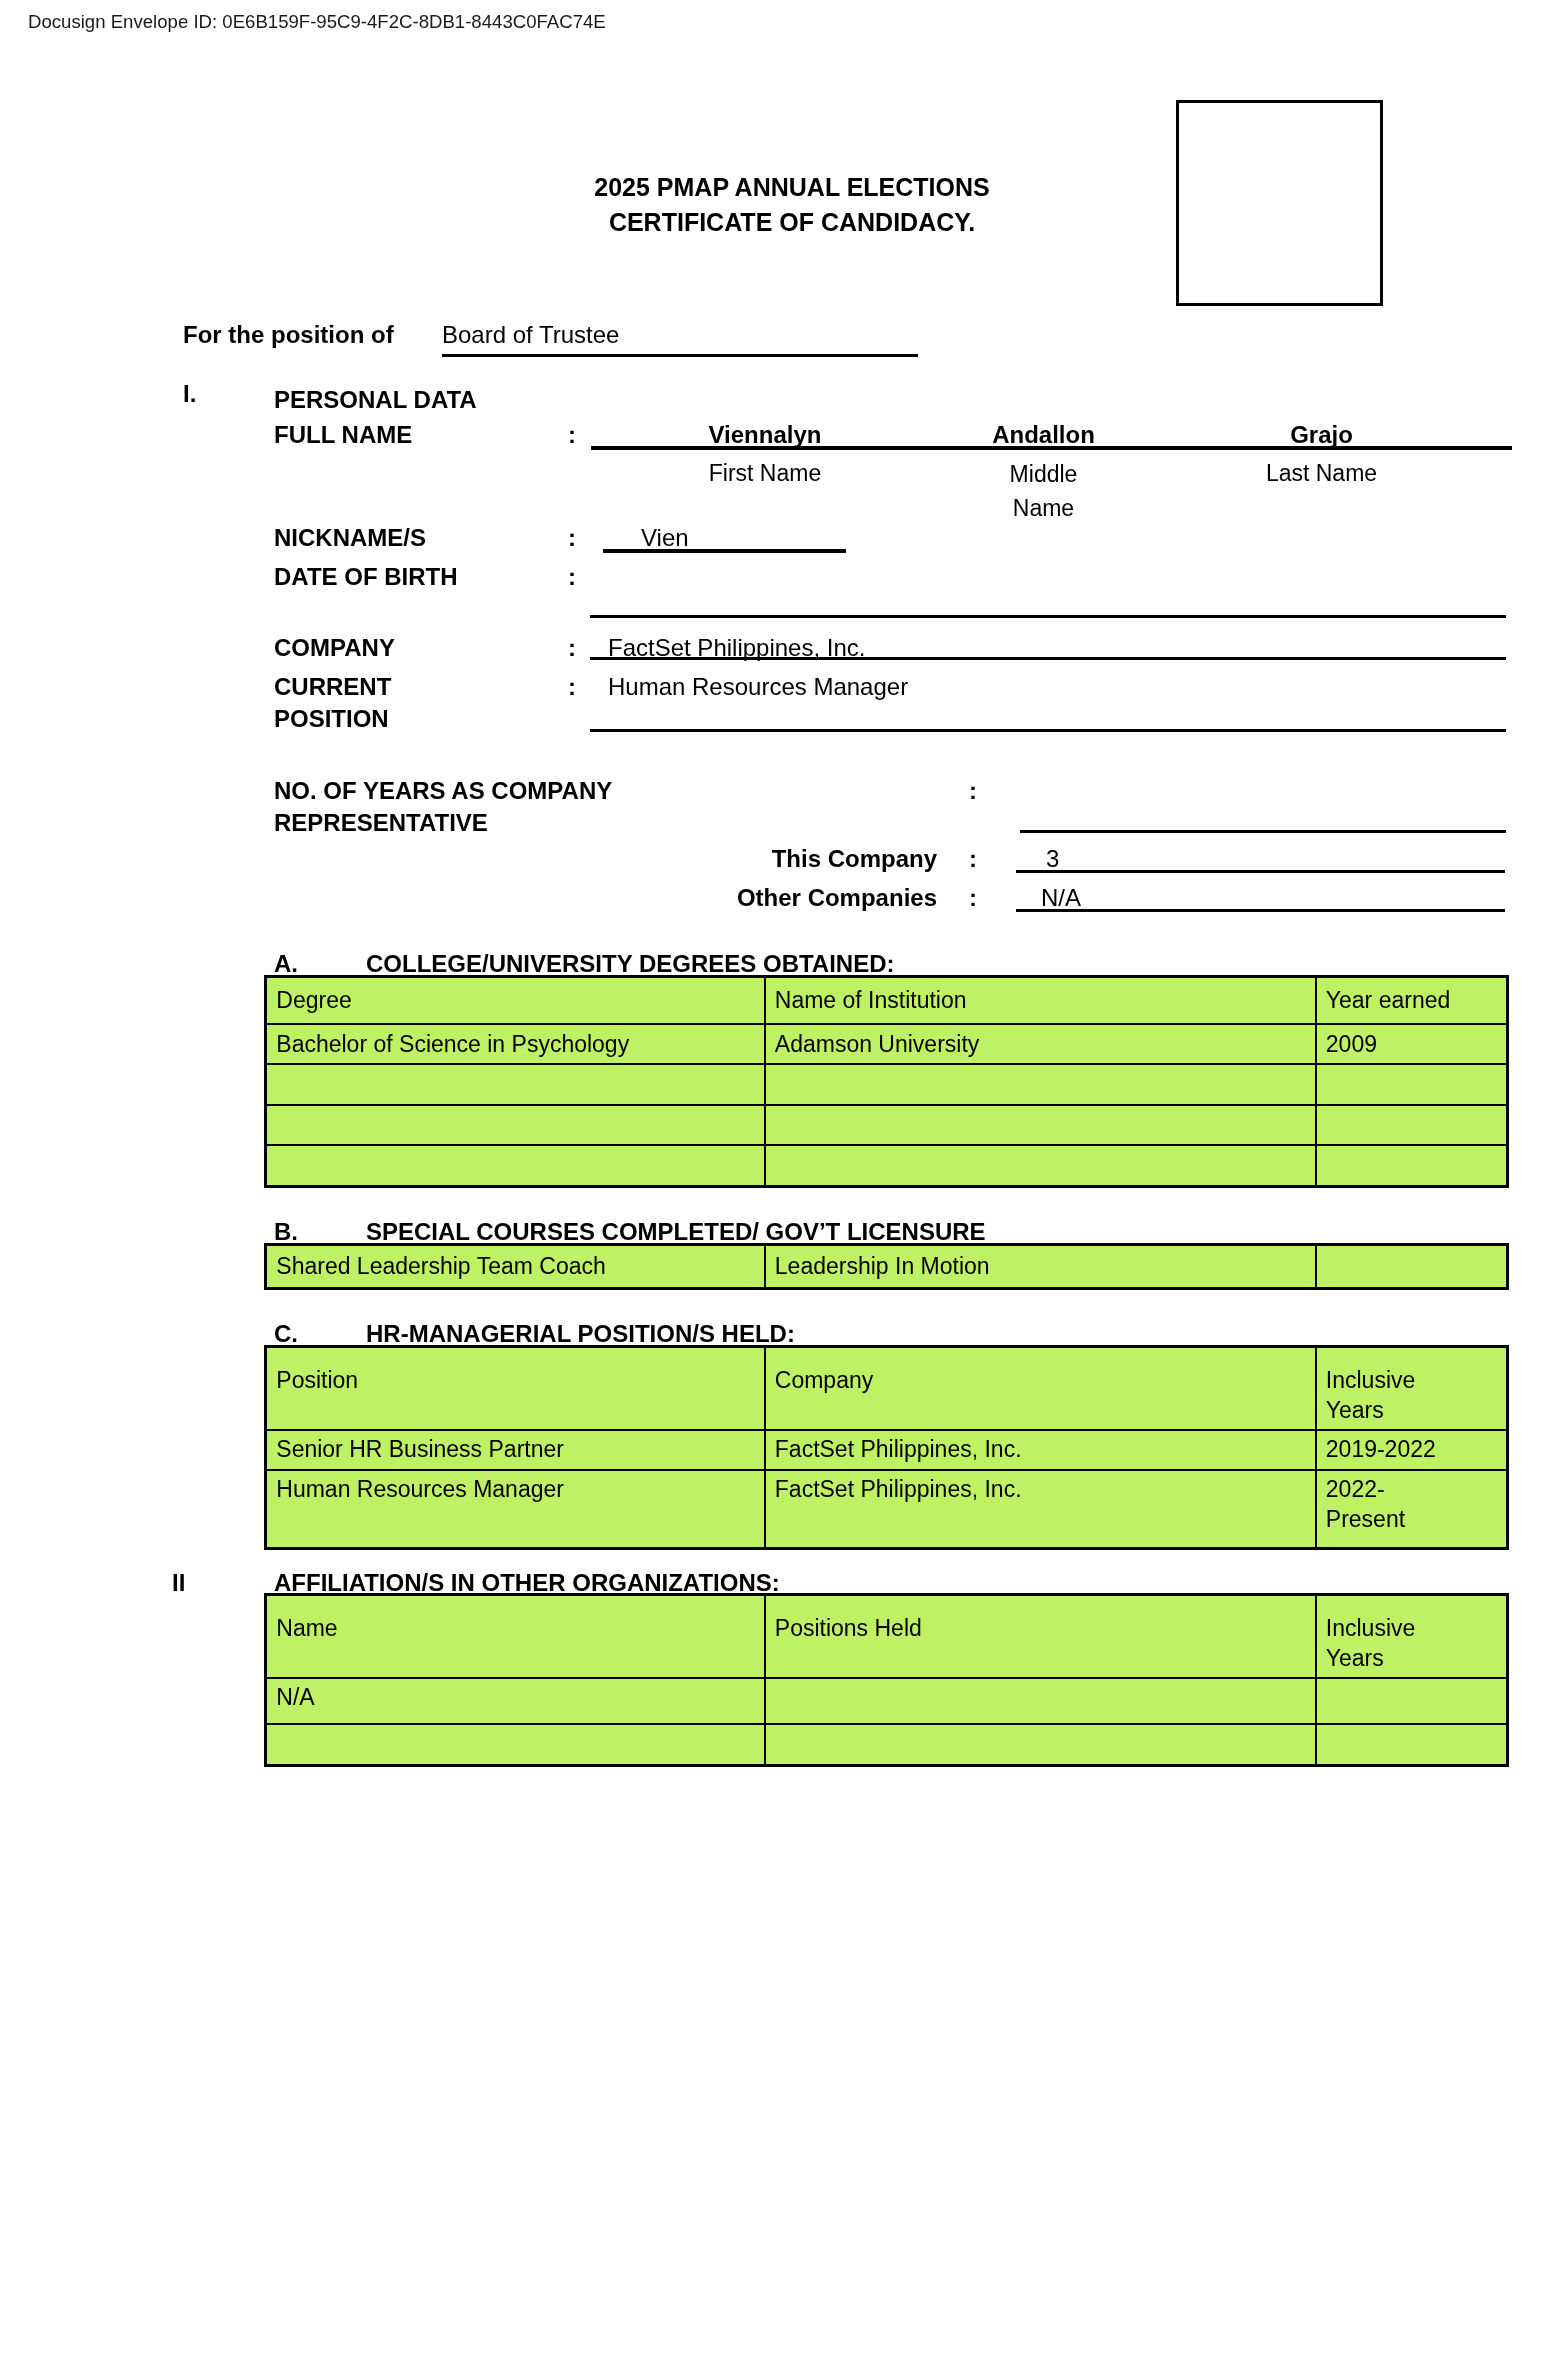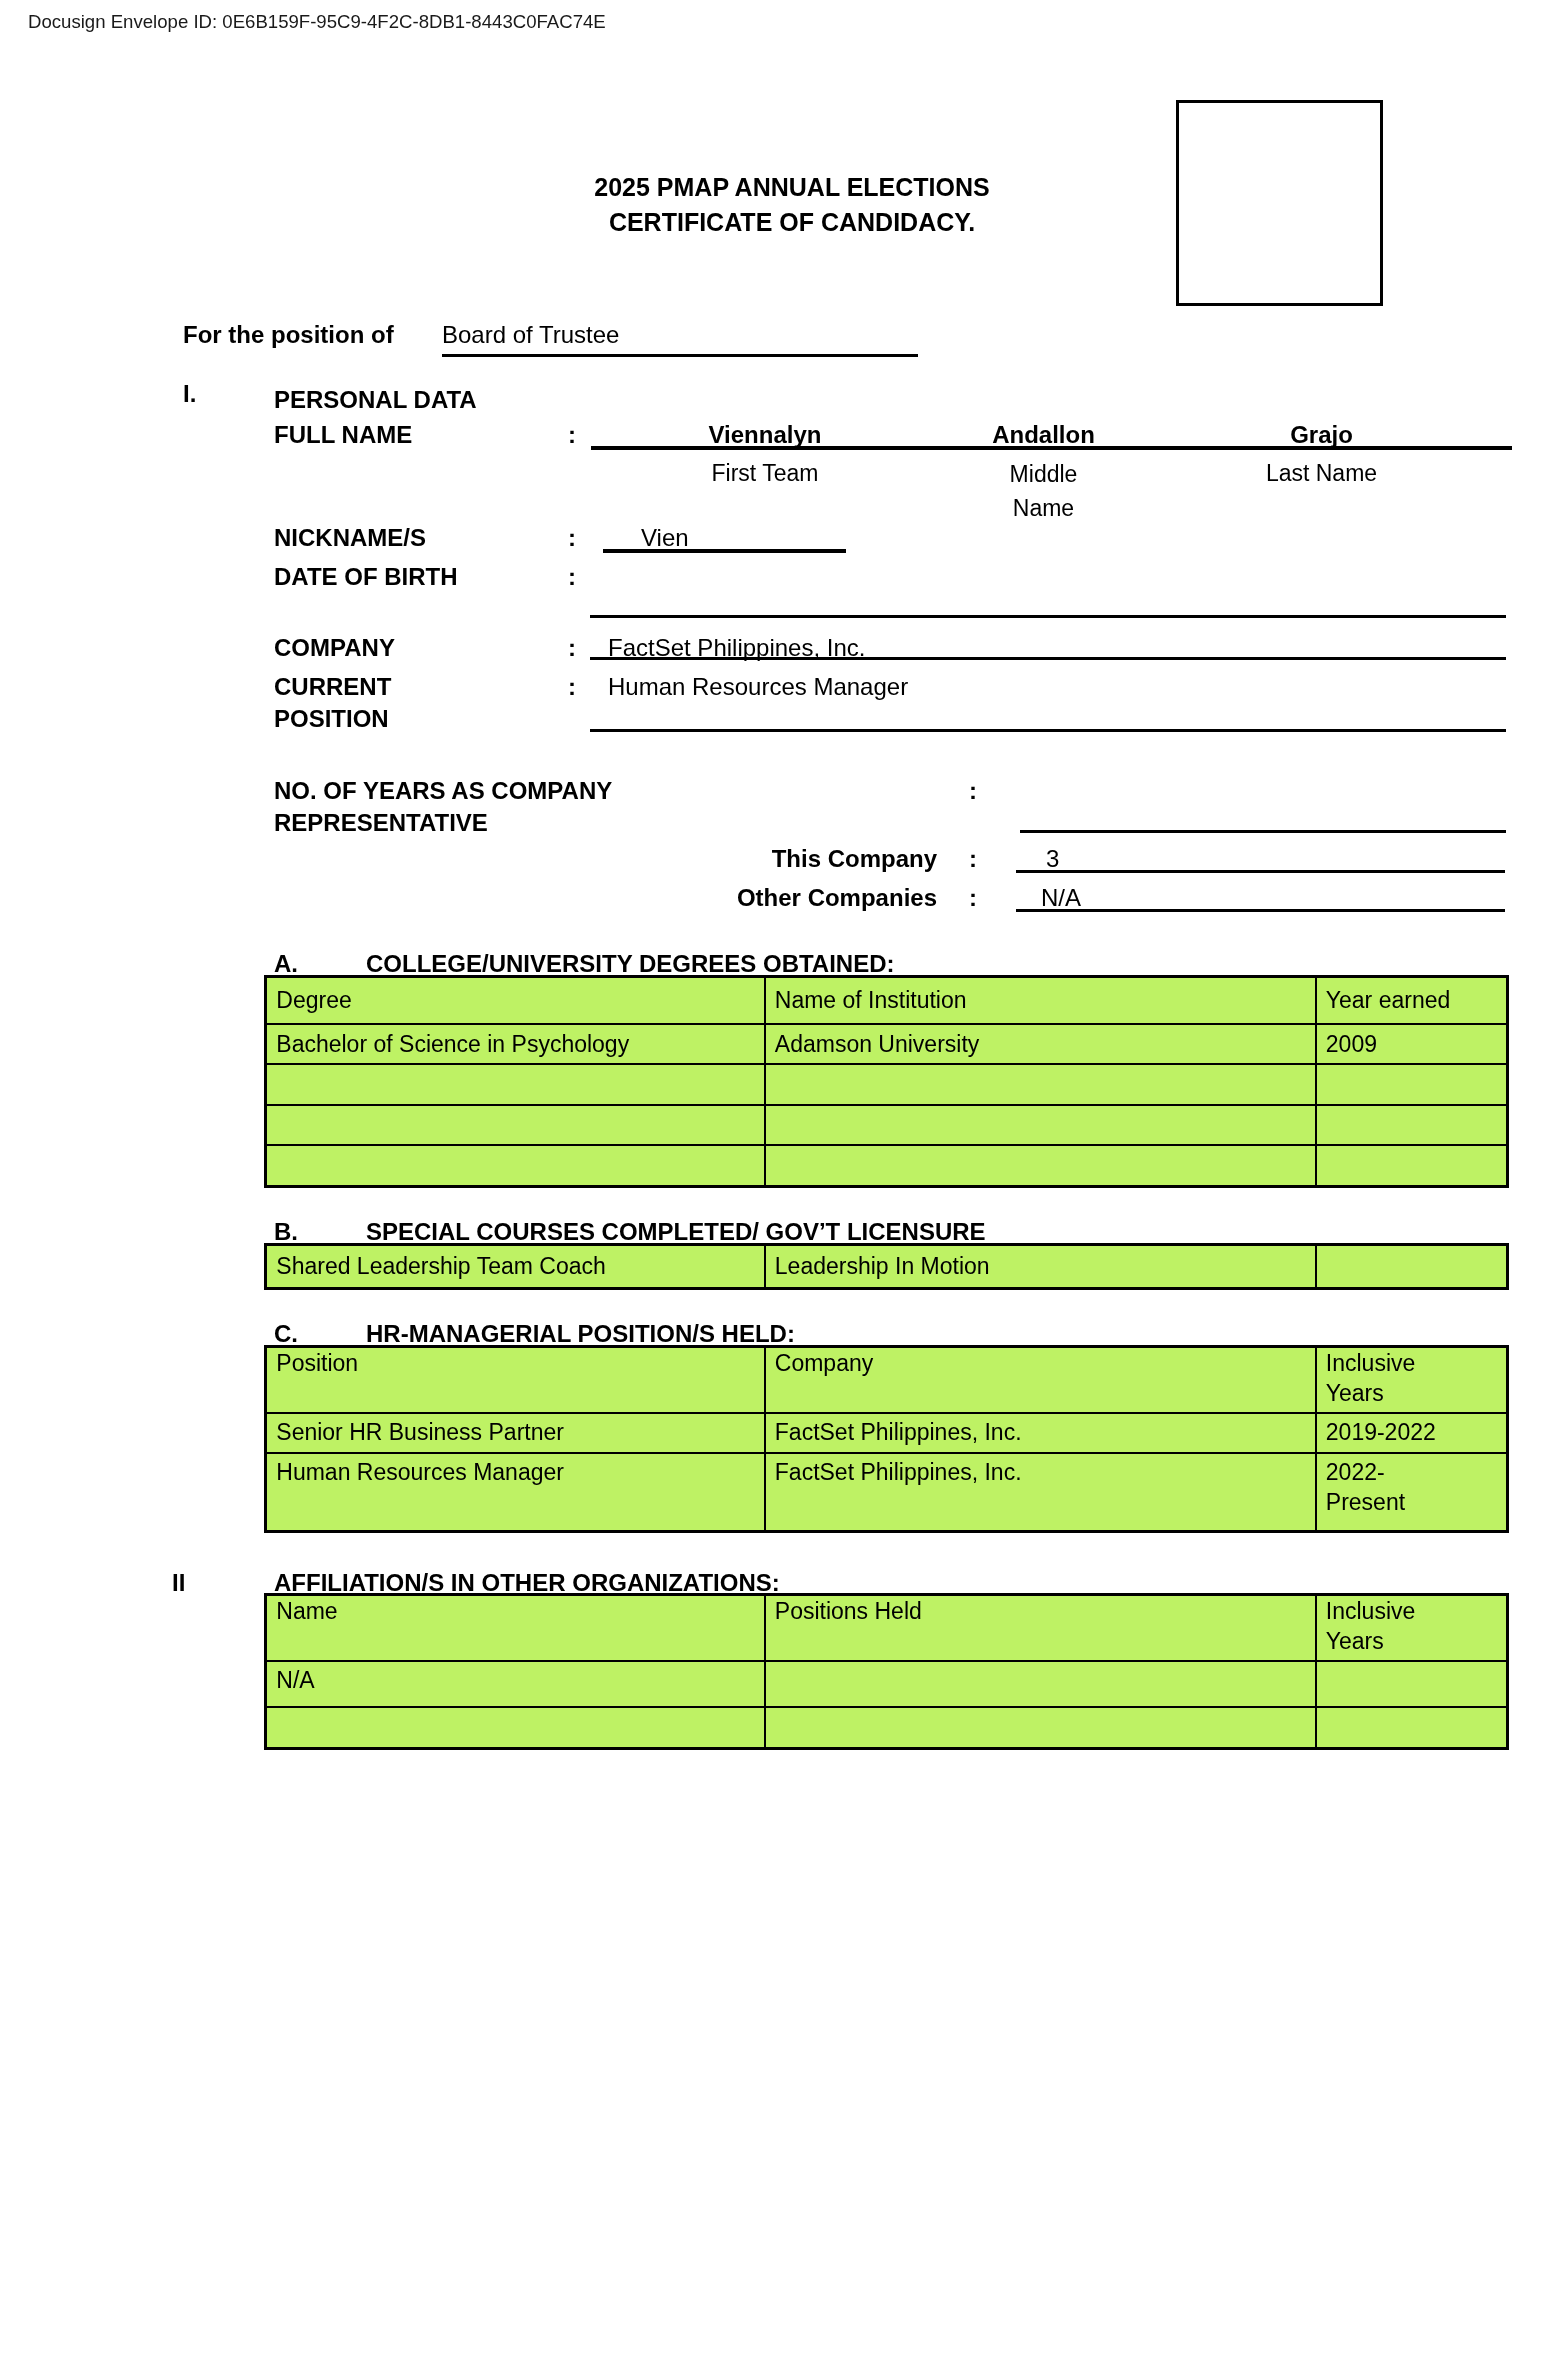--- a/index.html
+++ b/index.html
@@ -41,21 +41,21 @@
     position:absolute;border-collapse:collapse;table-layout:fixed;
     background:#bef264;border:3.7px solid #000;width:1242px;
   }
   .doc-table td{
     border:2.8px solid #000;font-size:23px;line-height:30px;
     padding:2.8px 9.3px;vertical-align:middle;overflow:hidden;white-space:pre-line;
   }
   tr.hdr-a td{height:39px;vertical-align:middle;}
   tr.row-a td{height:33px;}
   tr.row-b td{height:35px;}
-  tr.hdr-2 td{height:61px;vertical-align:top;padding-top:0;}
+  tr.hdr-2 td{height:61px;vertical-align:top;padding-top:17px;}
   tr.row-c1 td{height:33px;vertical-align:top;}
   tr.row-c2 td{height:70px;vertical-align:top;}
   tr.row-ii1 td{height:39px;vertical-align:top;}
   tr.row-ii2 td{height:33px;vertical-align:top;}
 </style>
 </head>
 <body>
 
 <div id="page">
 
@@ -73,21 +73,21 @@
 
   <div class="lbl" style="left:183px;top:378px">I.</div>
   <div class="lbl" style="left:274px;top:384px">PERSONAL DATA</div>
 
   <div class="lbl" style="left:274px;top:419px">FULL NAME</div>
   <div class="colon" style="left:568px;top:419px">:</div>
   <div class="lbl center" style="left:640px;top:419px;width:250px">Viennalyn</div>
   <div class="lbl center" style="left:937px;top:419px;width:213px">Andallon</div>
   <div class="lbl center" style="left:1215px;top:419px;width:213px">Grajo</div>
   <div class="hline4" style="left:591px;top:446px;width:921px"></div>
-  <div class="val center" style="left:640px;top:457px;width:250px;font-size:23px">First Team</div>
+  <div class="val center" style="left:640px;top:457px;width:250px;font-size:23px">First Name</div>
   <div class="val center preline" style="left:937px;top:457px;width:213px;font-size:23px;line-height:34px">Middle
 Name</div>
   <div class="val center" style="left:1215px;top:457px;width:213px;font-size:23px">Last Name</div>
 
   <div class="lbl" style="left:274px;top:522px">NICKNAME/S</div>
   <div class="colon" style="left:568px;top:522px">:</div>
   <div class="val" style="left:641px;top:522px">Vien</div>
   <div class="hline4" style="left:603px;top:549px;width:243px"></div>
 
   <div class="lbl" style="left:274px;top:561px">DATE OF BIRTH</div>

